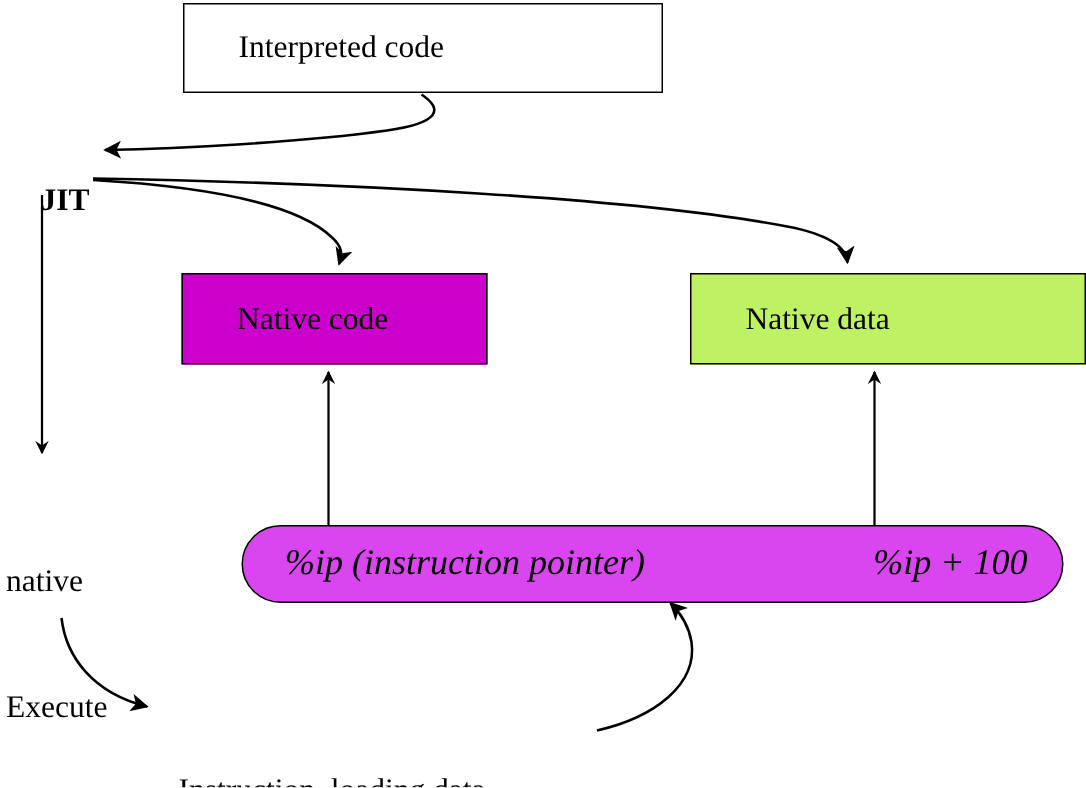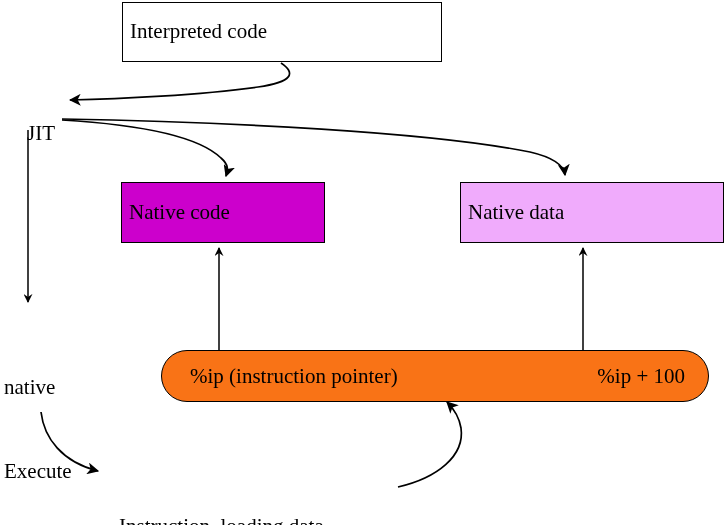--- a/index.html
+++ b/index.html
@@ -25,21 +25,21 @@
   }
   .node-box {
     position: absolute;
     box-sizing: border-box;
     border: 1.5px solid #000000;
     display: flex;
     align-items: center;
     justify-content: flex-start;
     font-size: 21px;
     line-height: 1.1;
-    padding-left: 7px;
+    padding-left: 36px;
     background: #ffffff;
     white-space: nowrap;
   }
   #box-interpreted-code {
     left: 122px;
     top: 2px;
     width: 320px;
     height: 60px;
   }
   #box-native-code {
@@ -56,25 +56,26 @@
   }
   #box-ip-register {
     position: absolute;
     left: 161px;
     top: 350px;
     width: 548px;
     height: 52px;
     box-sizing: border-box;
     border: 1.5px solid #000000;
     border-radius: 26px;
-    background: #f97316;
+    background: #d946ef;
     display: flex;
     align-items: center;
-    font-size: 21px;
+    font-size: 24px;
     white-space: nowrap;
+    font-style: italic;
   }
   .ip-cell-left {
     position: absolute;
     left: 28px;
     top: 50%;
     transform: translateY(-50%);
   }
   .ip-cell-right {
     position: absolute;
     right: 23px;
@@ -83,20 +84,21 @@
   }
   .free-label {
     position: absolute;
     font-size: 21px;
     line-height: 1.33;
     white-space: pre;
   }
   #label-jit {
     left: 6px;
     top: 92px;
+    font-weight: bold;
   }
   #label-execute {
     left: 4px;
     top: 318px;
   }
   #label-instruction {
     left: 119px;
     top: 457px;
   }
 </style>
@@ -133,21 +135,21 @@
   </svg>
 
   <div class="node-box" id="box-interpreted-code">
     <span>Interpreted code</span>
   </div>
 
   <div class="node-box" id="box-native-code" style="background:#cc00cc;">
     <span>Native code</span>
   </div>
 
-  <div class="node-box" id="box-native-data" style="background:#f0abfc;">
+  <div class="node-box" id="box-native-data" style="background:#bef264;">
     <span>Native data</span>
   </div>
 
   <div id="box-ip-register">
     <span class="ip-cell-left">%ip (instruction pointer)</span>
     <span class="ip-cell-right">%ip + 100</span>
   </div>
 
   <div class="free-label" id="label-jit">
     <span>JIT</span>

